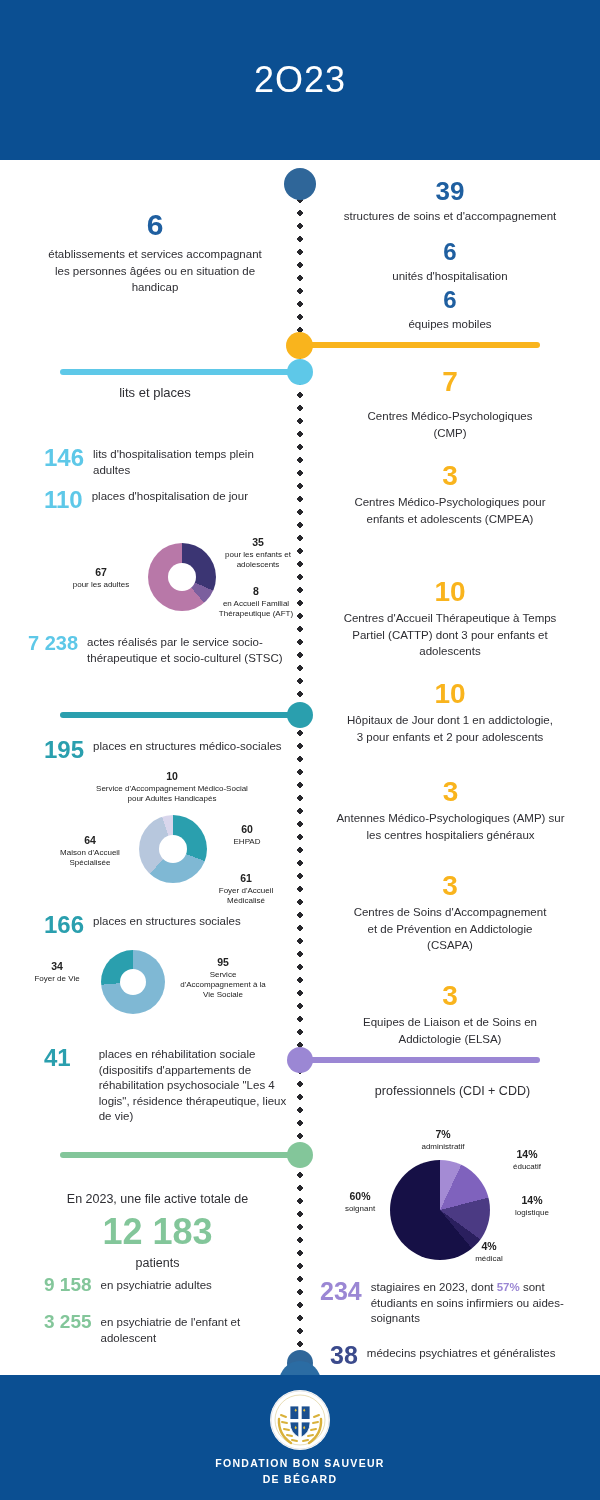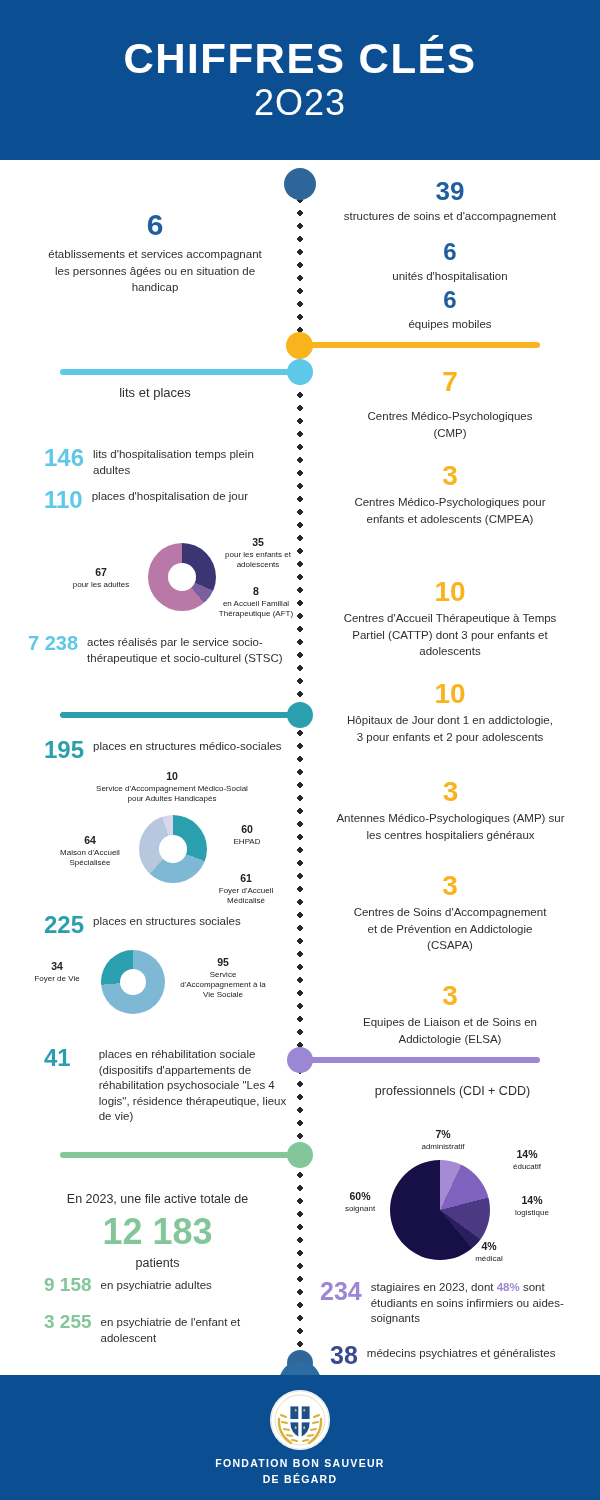--- a/index.html
+++ b/index.html
@@ -65,21 +65,20 @@
   }
   .emblem-cap {
     position:absolute; left:279px; top:1361px; width:42px; height:30px;
     background:#2b6ca3; border-radius:21px 21px 0 0;
   }
 </style>
 </head>
 <body>
 
 <div class="header">
-  <h1>CHIFFRES CLÉS</h1>
   <h2>2O23</h2>
 </div>
 
 <div class="canvas">
 
   <div class="timeline-dots"></div>
 
   <div class="tl-dot" style="left:284px; top:8px; width:32px; height:32px; background:#2f6699;"></div>
 
   <div class="tl-line" style="left:300px; top:182px; width:240px; background:#f9b41d;"></div>
@@ -182,21 +181,21 @@
   <div class="lbl center" style="left:202px; top:712px; width:88px;">
     <b>61</b>
     <span>Foyer d'Accueil Médicalisé</span>
   </div>
   <div class="lbl center" style="left:44px; top:674px; width:92px;">
     <b>64</b>
     <span>Maison d'Accueil Spécialisée</span>
   </div>
 
   <div class="blk row" style="left:44px; top:752px; width:250px;">
-    <div class="n" style="font-size:24px; color:#2a9fae;">225</div>
+    <div class="n" style="font-size:24px; color:#2a9fae;">166</div>
     <div class="t">places en structures sociales</div>
   </div>
 
   <div class="chart" style="left:101px; top:790px; width:64px; height:64px;
               background:conic-gradient(from 0deg,
                  #7fb8d4 0deg 265.1deg,
                  #2a9fae 265.1deg 360deg);">
     <div class="hole" style="left:19px; top:19px; width:26px; height:26px;"></div>
   </div>
   <div class="lbl center" style="left:20px; top:800px; width:74px;">
@@ -292,21 +291,21 @@
     <span>médical</span>
   </div>
   <div class="lbl center" style="left:328px; top:1030px; width:64px;">
     <b>60%</b>
     <span>soignant</span>
   </div>
 
   <div class="blk row" style="left:320px; top:1118px; width:262px;">
     <div class="n" style="font-size:25px; color:#9b87d4;">234</div>
     <div class="t">
-      <span>stagiaires en 2023, dont </span><span style="color:#9b87d4; font-weight:bold;">48%</span><span> sont étudiants en soins infirmiers ou aides-soignants</span>
+      <span>stagiaires en 2023, dont </span><span style="color:#9b87d4; font-weight:bold;">57%</span><span> sont étudiants en soins infirmiers ou aides-soignants</span>
     </div>
   </div>
 
   <div class="blk row" style="left:330px; top:1182px; width:252px;">
     <div class="n" style="font-size:25px; color:#3b4a8c;">38</div>
     <div class="t" style="padding-top:4px;">médecins psychiatres et généralistes</div>
   </div>
 
 </div>
 

